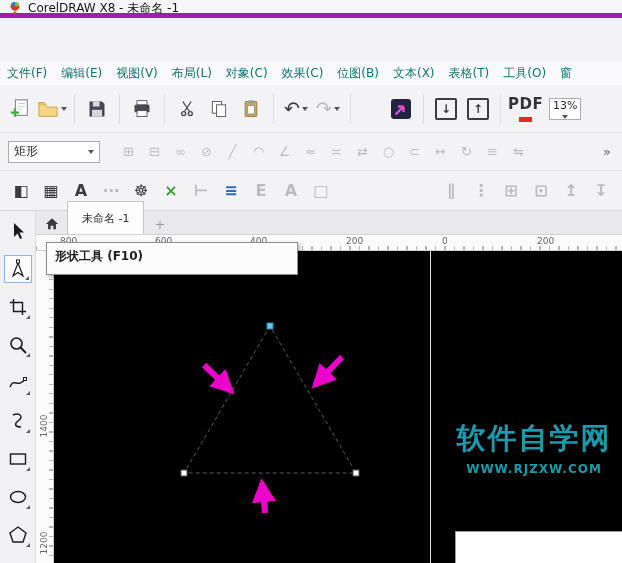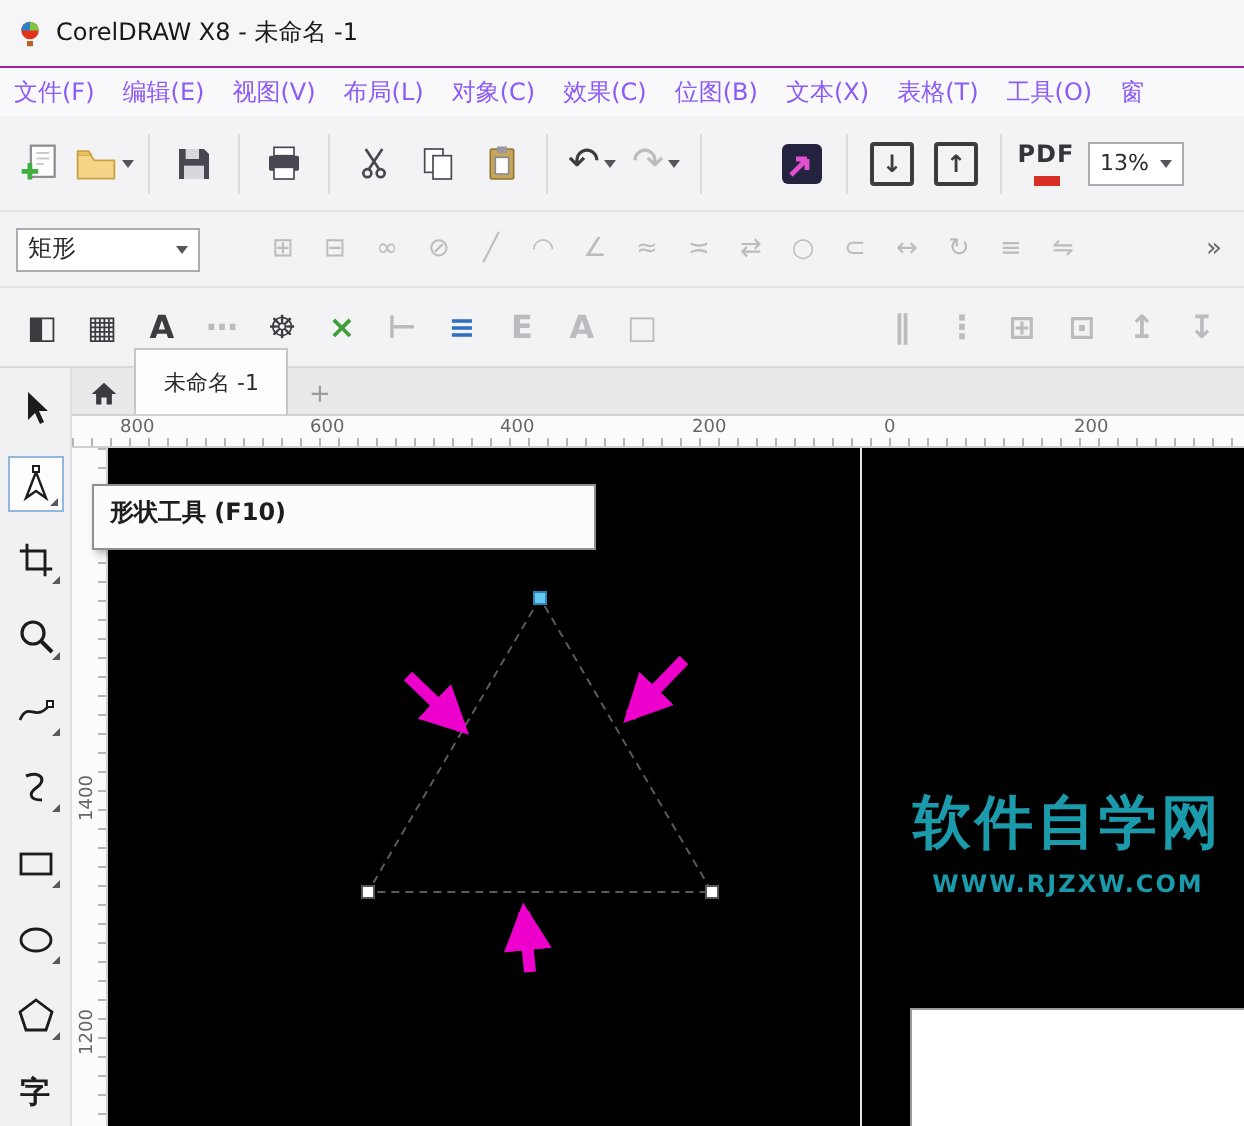--- a/index.html
+++ b/index.html
@@ -2,48 +2,48 @@
 <html><head>
 <meta charset="utf-8">
 <style>
   * { box-sizing: border-box; margin: 0; padding: 0; }
   html, body { width: 622px; height: 563px; overflow: hidden; }
   body { font-family: "DejaVu Sans", "Liberation Sans", sans-serif; background: #fff; }
 
   #win { position: relative; width: 622px; height: 563px; background: #f3f2f4; overflow: hidden; }
 
   
-  .titlebar { height: 34px; background: #f6f5f7; border-bottom: 1px solid #a21caf;
-              display: flex; align-items: center; gap: 6px; padding: 0 8px; font-size: 12px; color: #18181a; }
+  .titlebar { height: 18px; background: #f6f5f7; border-bottom: 5px solid #a21caf;
+              display: flex; align-items: flex-start; gap: 6px; padding: 0 8px; font-size: 12px; color: #18181a; }
 
   
   .menubar { height: 24px; background: #f9f8fa; display: flex; align-items: center;
-             font-size: 12px; color: #8b5cf6; overflow: hidden; white-space: nowrap; }
+             font-size: 12px; color: #0f766e; overflow: hidden; white-space: nowrap; margin-top: 43px; }
   .menubar span { padding: 0 7px; }
 
   
   .tb1 { height: 48px; background: #f3f2f4; border-bottom: 1px solid #e3e2e4;
          display: flex; align-items: center; padding: 0 5px; gap: 2px; }
   .tbtn { min-width: 30px; height: 36px; display: flex; align-items: center; justify-content: center; gap: 2px; }
   .sep { width: 1px; height: 30px; background: #dbdadc; margin: 0 5px; flex: 0 0 1px; }
   .gly { font-size: 19px; color: #3c3b40; line-height: 1; }
   .disabled, .disabled .gly { color: #bcbbbf !important; }
   .caret { width: 0; height: 0; border-left: 3.5px solid transparent; border-right: 3.5px solid transparent; border-top: 4px solid #55545a; }
   .boxic { width: 22px; height: 22px; border: 2px solid #3c3b40; border-radius: 2px;
            display: flex; align-items: center; justify-content: center; font-size: 12px; font-weight: bold; color: #3c3b40; }
   .pdfbtn { display: flex; flex-direction: column; align-items: center; justify-content: center; }
-  .pdftxt { font-weight: bold; font-size: 12px; color: #34343a; letter-spacing: .5px; }
+  .pdftxt { font-weight: bold; font-size: 15px; color: #34343a; letter-spacing: .5px; }
   .pdfflag { width: 13px; height: 5px; background: #d93025; margin-top: 2px; }
   .combo { height: 22px; background: #fff; border: 1px solid #abaaaf; display: flex; align-items: center;
            justify-content: space-between; padding: 0 5px; font-size: 11px; color: #2b2b2e; }
-  .zoomcombo { width: 48px; margin-left: 4px; }
+  .zoomcombo { width: 32px; margin-left: 4px; flex-direction: column; }
 
   
   .pb { height: 38px; background: #f3f2f4; border-bottom: 1px solid #e3e2e4;
-        display: flex; align-items: center; padding: 0 8px; gap: 20px; }
+        display: flex; align-items: center; padding: 0 8px; gap: 7px; }
   .presetcombo { width: 92px; margin-right: 10px; font-size: 12px; }
   .picon { width: 23px; height: 23px; display: flex; align-items: center; justify-content: center;
            font-size: 13px; color: #4a494e; }
   .overflow { font-size: 13px; color: #6a696e; padding: 0 3px; }
 
   
   .tb3 { height: 40px; background: #f3f2f4; border-bottom: 1px solid #d8d7d9;
          display: flex; align-items: center; padding: 0 8px; gap: 4px; }
   .ticon { width: 26px; height: 26px; display: flex; align-items: center; justify-content: center;
            font-size: 16px; font-weight: bold; color: #3c3b40; }

